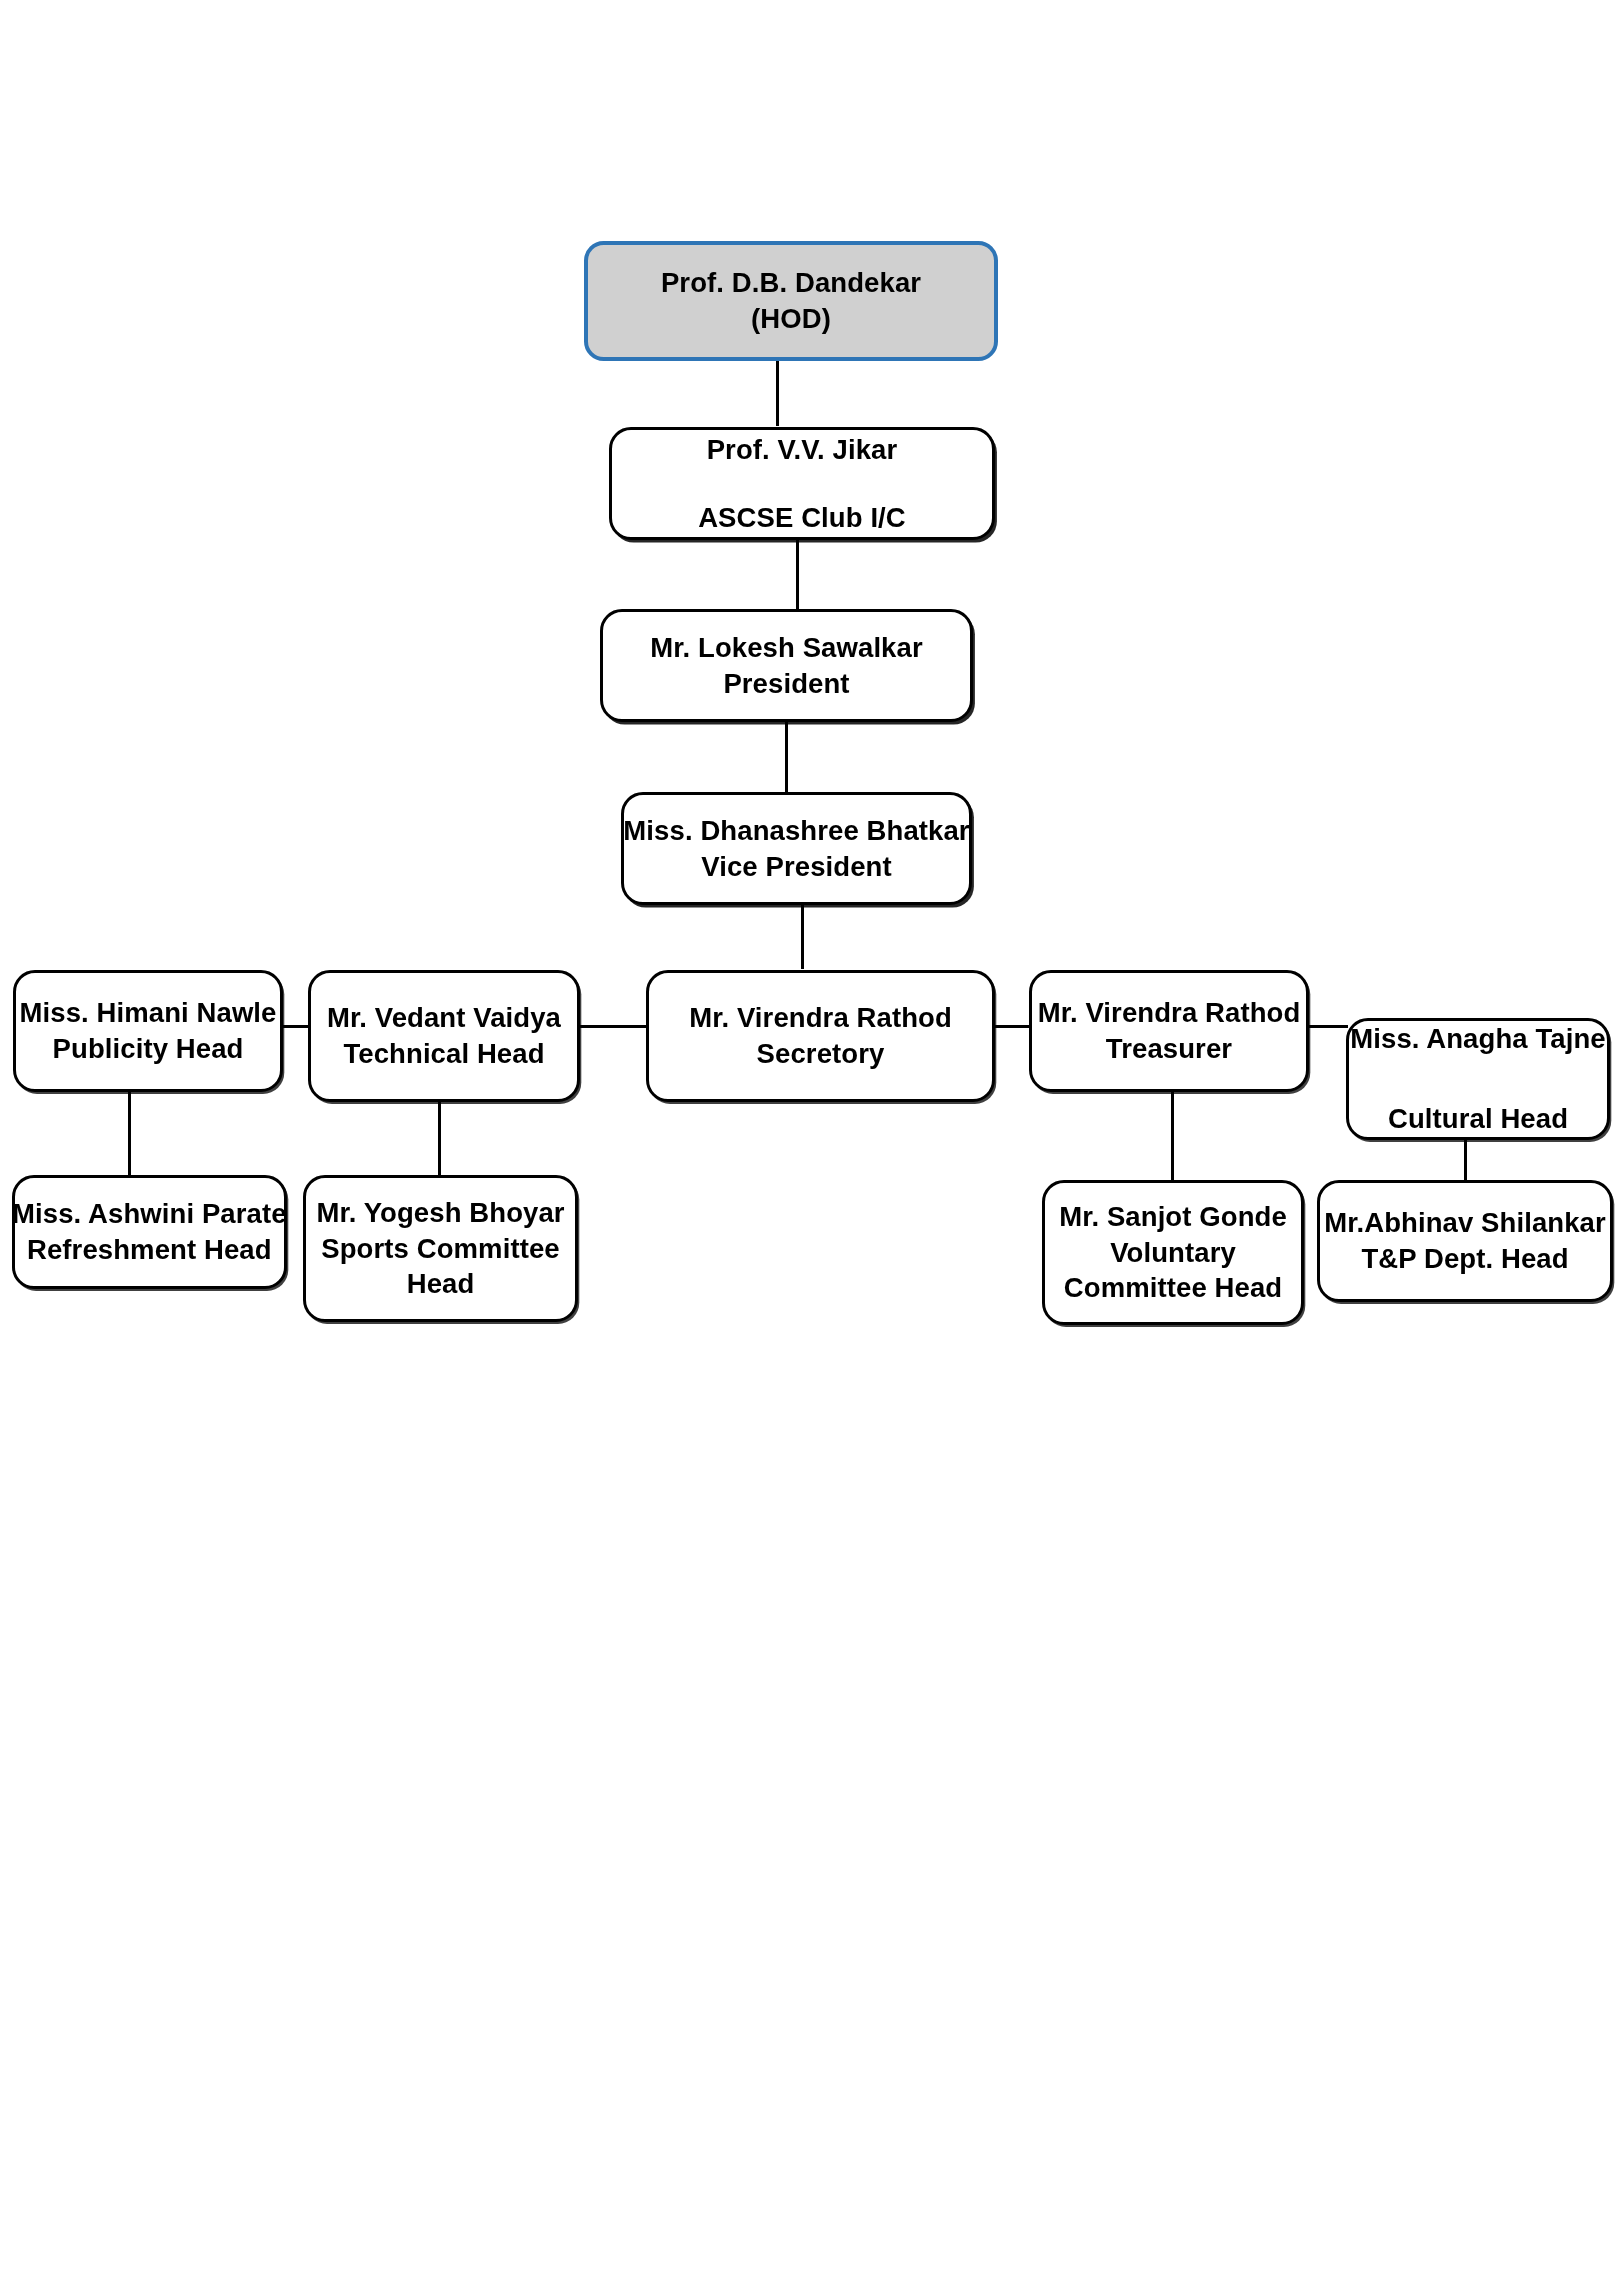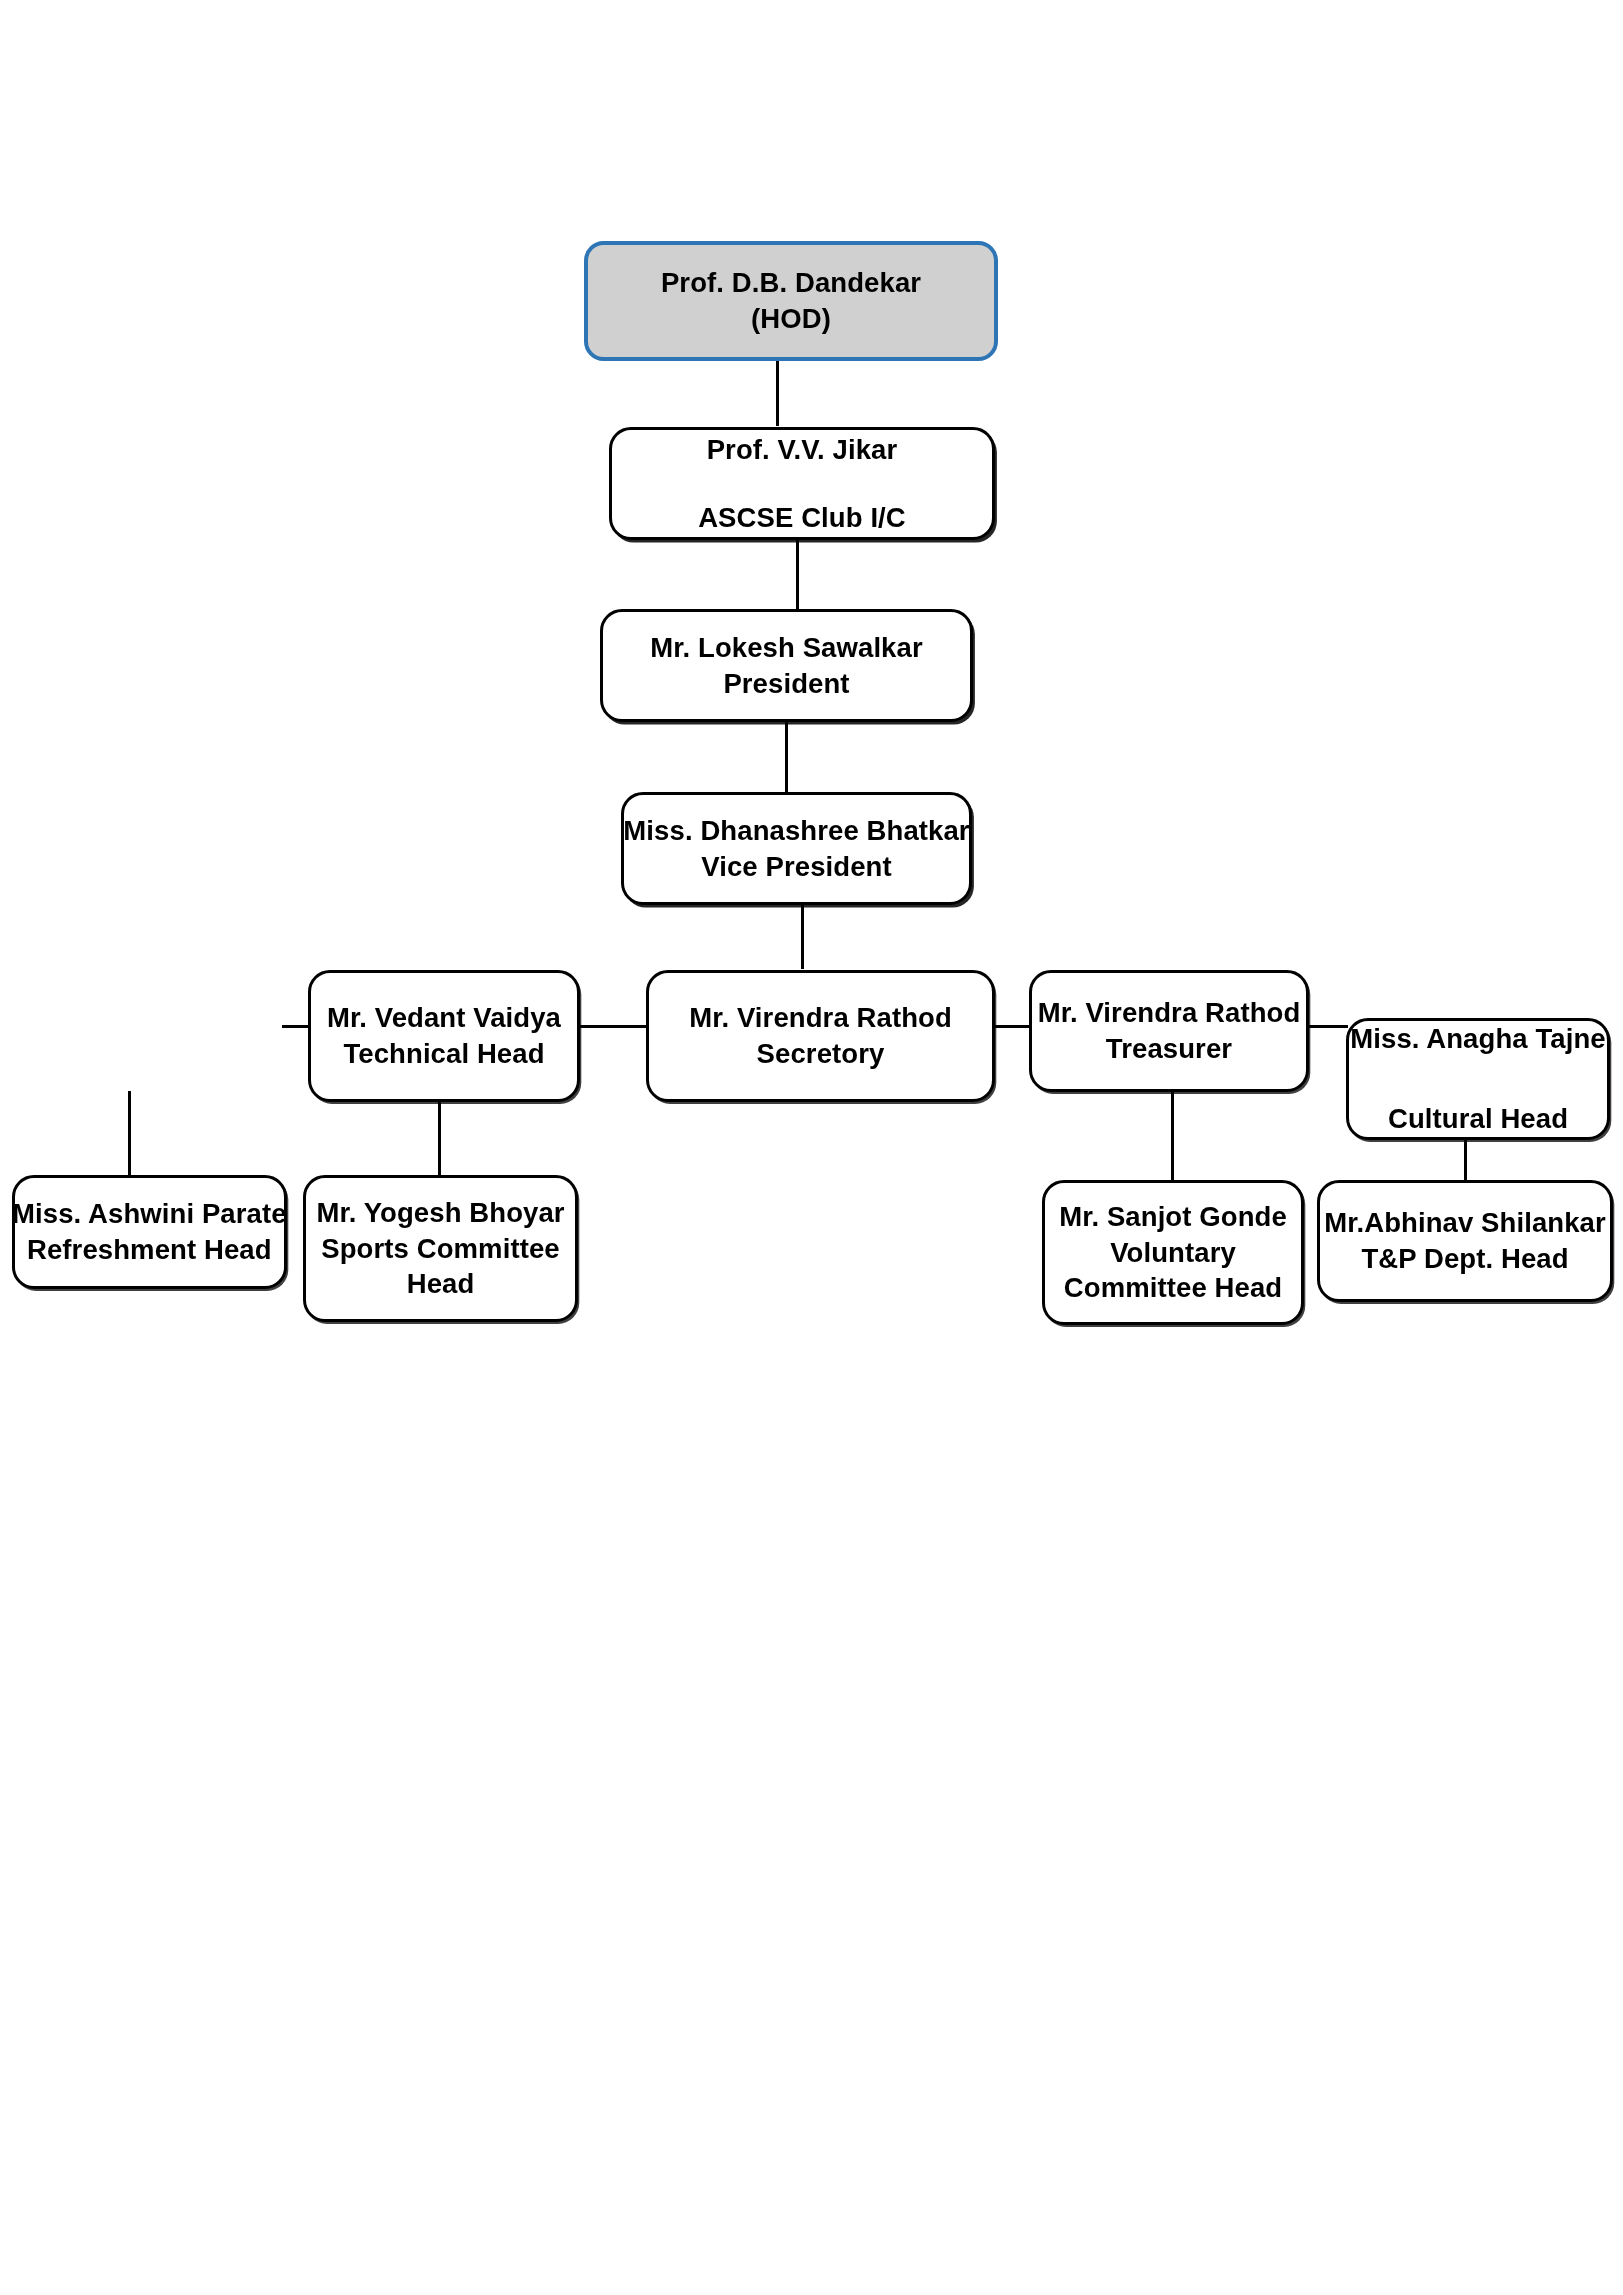--- a/index.html
+++ b/index.html
@@ -102,20 +102,24 @@
     <div class="node" style="left:600px; top:609px; width:373px; height:113px;">
       <span class="line">Mr. Lokesh Sawalkar</span>
       <span class="line">President</span>
     </div>
 
     <div class="node" style="left:621px; top:792px; width:351px; height:113px;">
       <span class="line">Miss. Dhanashree Bhatkar</span>
       <span class="line">Vice President</span>
     </div>
 
+    <div class="node soft" style="left:13px; top:970px; width:270px; height:122px;">
+      <span class="line">Miss. Himani Nawle</span>
+      <span class="line">Publicity Head</span>
+    </div>
 
     <div class="node soft" style="left:308px; top:970px; width:272px; height:132px;">
       <span class="line">Mr. Vedant Vaidya</span>
       <span class="line">Technical Head</span>
     </div>
 
     <div class="node soft" style="left:646px; top:970px; width:349px; height:132px;">
       <span class="line">Mr. Virendra Rathod</span>
       <span class="line">Secretory</span>
     </div>

